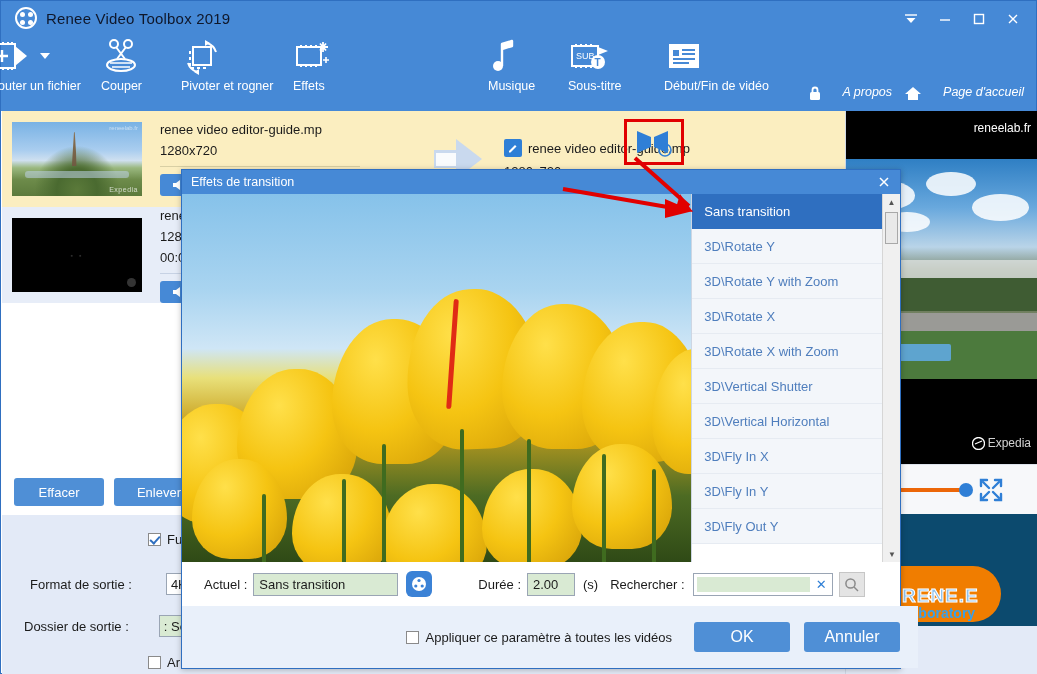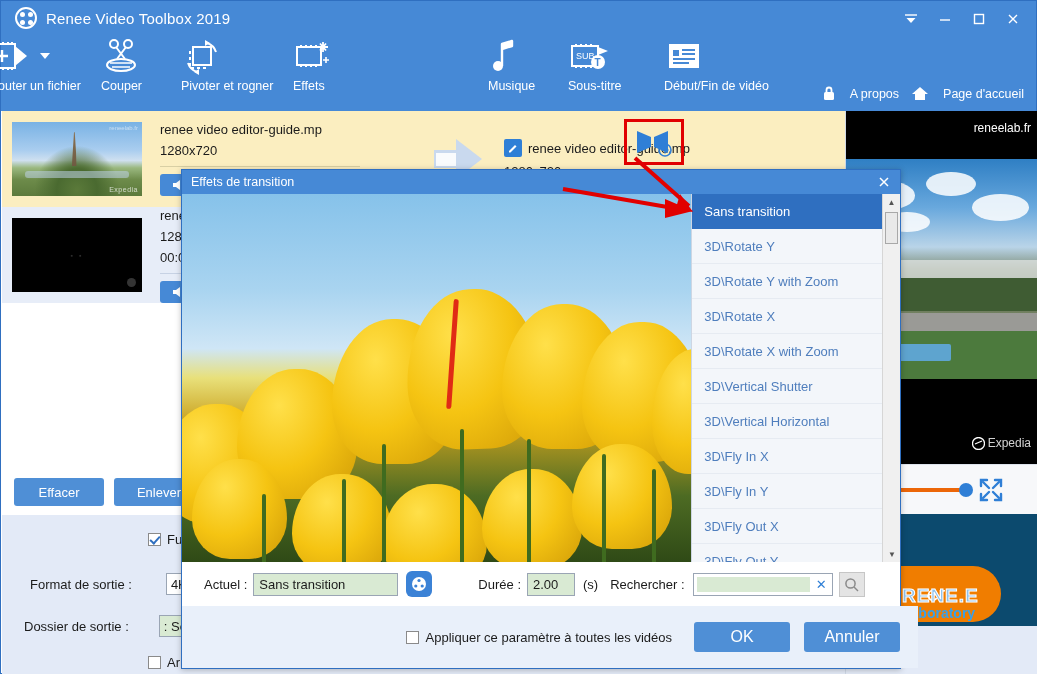--- a/index.html
+++ b/index.html
@@ -12,36 +12,36 @@
   .app{position:relative;width:1037px;height:674px;overflow:hidden;background:#fff;}
 
   
   .main-window{position:absolute;left:0;top:0;width:1037px;height:674px;background:#fff;
     border:1px solid #2f6fc0;box-sizing:border-box;}
   .titlebar{position:absolute;left:0;top:0;width:100%;height:110px;background:#4689d6;}
   .titlebar-left{position:absolute;left:14px;top:6px;display:flex;align-items:center;gap:9px;}
   .app-logo{width:22px;height:22px;border-radius:50%;border:2px solid #fff;position:relative;box-sizing:border-box;}
   .app-logo:before,.app-logo:after{content:"";position:absolute;border-radius:50%;background:#fff;}
   .app-logo:before{width:5px;height:5px;left:3px;top:3px;box-shadow:8px 0 0 #fff,0px 8px 0 #fff,8px 8px 0 #fff;}
-  .app-title{color:#ffffff;font-size:15px;letter-spacing:.2px;}
+  .app-title{color:#0f172a;font-size:15px;letter-spacing:.2px;}
 
   .win-btns{position:absolute;right:8px;top:6px;display:flex;align-items:center;gap:4px;}
   .win-btn{width:30px;height:24px;display:flex;align-items:center;justify-content:center;color:#fff;cursor:default;}
   .win-btn svg{display:block;}
 
   .toolbar{position:absolute;left:0;top:32px;width:100%;height:78px;}
   .tool{position:absolute;top:0;width:96px;height:76px;display:flex;flex-direction:column;align-items:flex-start;
         justify-content:flex-start;color:#fff;cursor:default;}
   .tool .ic{height:46px;display:flex;align-items:center;justify-content:center;}
   .tool .lb{font-size:12.5px;white-space:nowrap;line-height:14px;}
   .tool-wide{width:130px;}
   .caret{width:0;height:0;border-left:5px solid transparent;border-right:5px solid transparent;border-top:6px solid #fff;margin-left:5px;}
 
   .tb-right{position:absolute;right:12px;top:52px;display:flex;align-items:center;gap:12px;color:#fff;font-size:12.5px;}
-  .tb-right .item{display:flex;align-items:flex-end;gap:14px;cursor:default;}
+  .tb-right .item{display:flex;align-items:flex-start;gap:21px;cursor:default;font-style:italic;}
 
   
   .filelist{position:absolute;left:1px;top:110px;width:844px;height:360px;background:#fff;
             border-right:1px solid #cfd8e6;box-sizing:border-box;overflow:hidden;}
   .filerow{position:relative;height:96px;display:flex;align-items:center;box-sizing:border-box;}
   .filerow.sel{background:#fbeec0;}
   .filerow.alt{background:#e7edf8;}
   .thumb{width:130px;height:74px;margin-left:10px;flex:none;position:relative;overflow:hidden;background:#000;border:0;}
   .thumb.paris{background:
       radial-gradient(ellipse at 50% 92%, #5b7a3a 0%, #4a6a30 22%, rgba(74,106,48,0) 46%),
@@ -490,21 +490,20 @@
         <div class="lst">
           <div class="lst-item sel">Sans transition</div>
           <div class="lst-item">3D\Rotate Y</div>
           <div class="lst-item">3D\Rotate Y with Zoom</div>
           <div class="lst-item">3D\Rotate X</div>
           <div class="lst-item">3D\Rotate X with Zoom</div>
           <div class="lst-item">3D\Vertical Shutter</div>
           <div class="lst-item">3D\Vertical Horizontal</div>
           <div class="lst-item">3D\Fly In X</div>
           <div class="lst-item">3D\Fly In Y</div>
-          <div class="lst-item">3D\Fly Out X</div>
           <div class="lst-item">3D\Fly Out Y</div>
         </div>
         <div class="sbar">
           <div class="arw">▲</div>
           <div class="thumbv"></div>
           <div class="arw-b">▼</div>
         </div>
       </div>
     </div>
 

